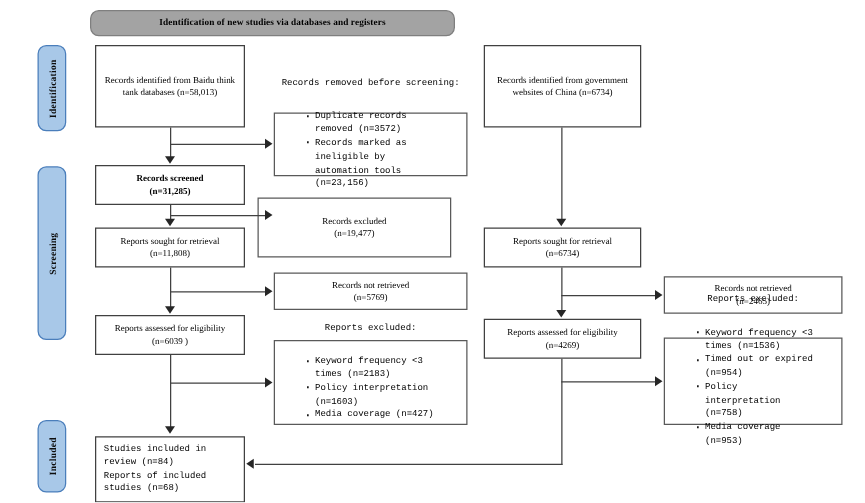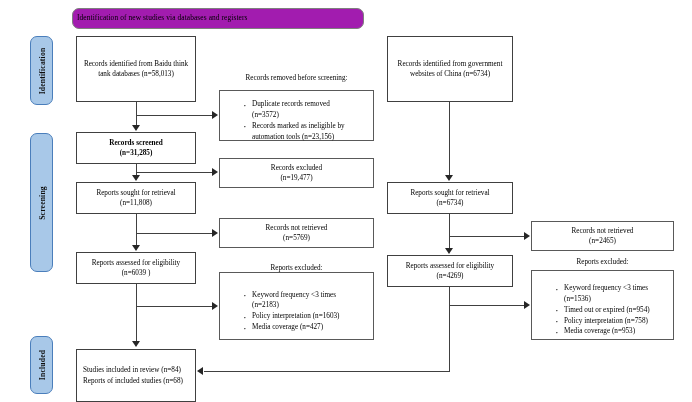--- a/index.html
+++ b/index.html
@@ -16,27 +16,28 @@
     position: relative;
     width: 692px;
     height: 402px;
     background: #ffffff;
     overflow: hidden;
   }
 
   
   .banner {
     position: absolute;
-    background: #a21caf;
+    background: #a3a3a3;
     border: 1px solid #7f7f7f;
     border-radius: 7px;
     display: flex;
     align-items: center;
+    justify-content: center;
     text-align: center;
-    font-weight: normal;
+    font-weight: bold;
     font-size: 7.4px;
     letter-spacing: 0.1px;
     color: #000;
     box-sizing: border-box;
     padding: 0 4px;
     line-height: 1.1;
   }
 
   
   .stage {
@@ -70,20 +71,21 @@
     text-align: center;
     font-size: 7.2px;
     line-height: 1.45;
     color: #000;
     padding: 2px 4px;
   }
   .box.thick { border: 1.4px solid #595959; }
   .box.left-align {
     justify-content: flex-start;
     text-align: left;
+    font-family: Liberation Mono, monospace;
   }
   .box .inner { width: 100%; }
 
   
   ul.bul {
     list-style: none;
     margin: 16px;
     padding: 0;
   }
   ul.bul > li {
@@ -177,21 +179,21 @@
     </div>
   </div>
 
   <div class="box" style="left:76px; top:132px; width:120px; height:32px;font-weight:bold;">
     <div class="inner">
       <div>Records screened</div>
       <div>(n=31,285)</div>
     </div>
   </div>
 
-  <div class="box thick" style="left:219px; top:158px; width:155px; height:30px;justify-content:center;">
+  <div class="box thick" style="left:206px; top:158px; width:155px; height:48px;justify-content:center;">
     <div class="inner">
       <div>Records excluded</div>
       <div>(n=19,477)</div>
     </div>
   </div>
 
   <div class="box" style="left:76px; top:182px; width:120px; height:32px;">
     <div class="inner">
       <div>Reports sought for retrieval</div>
       <div>(n=11,808)</div>

